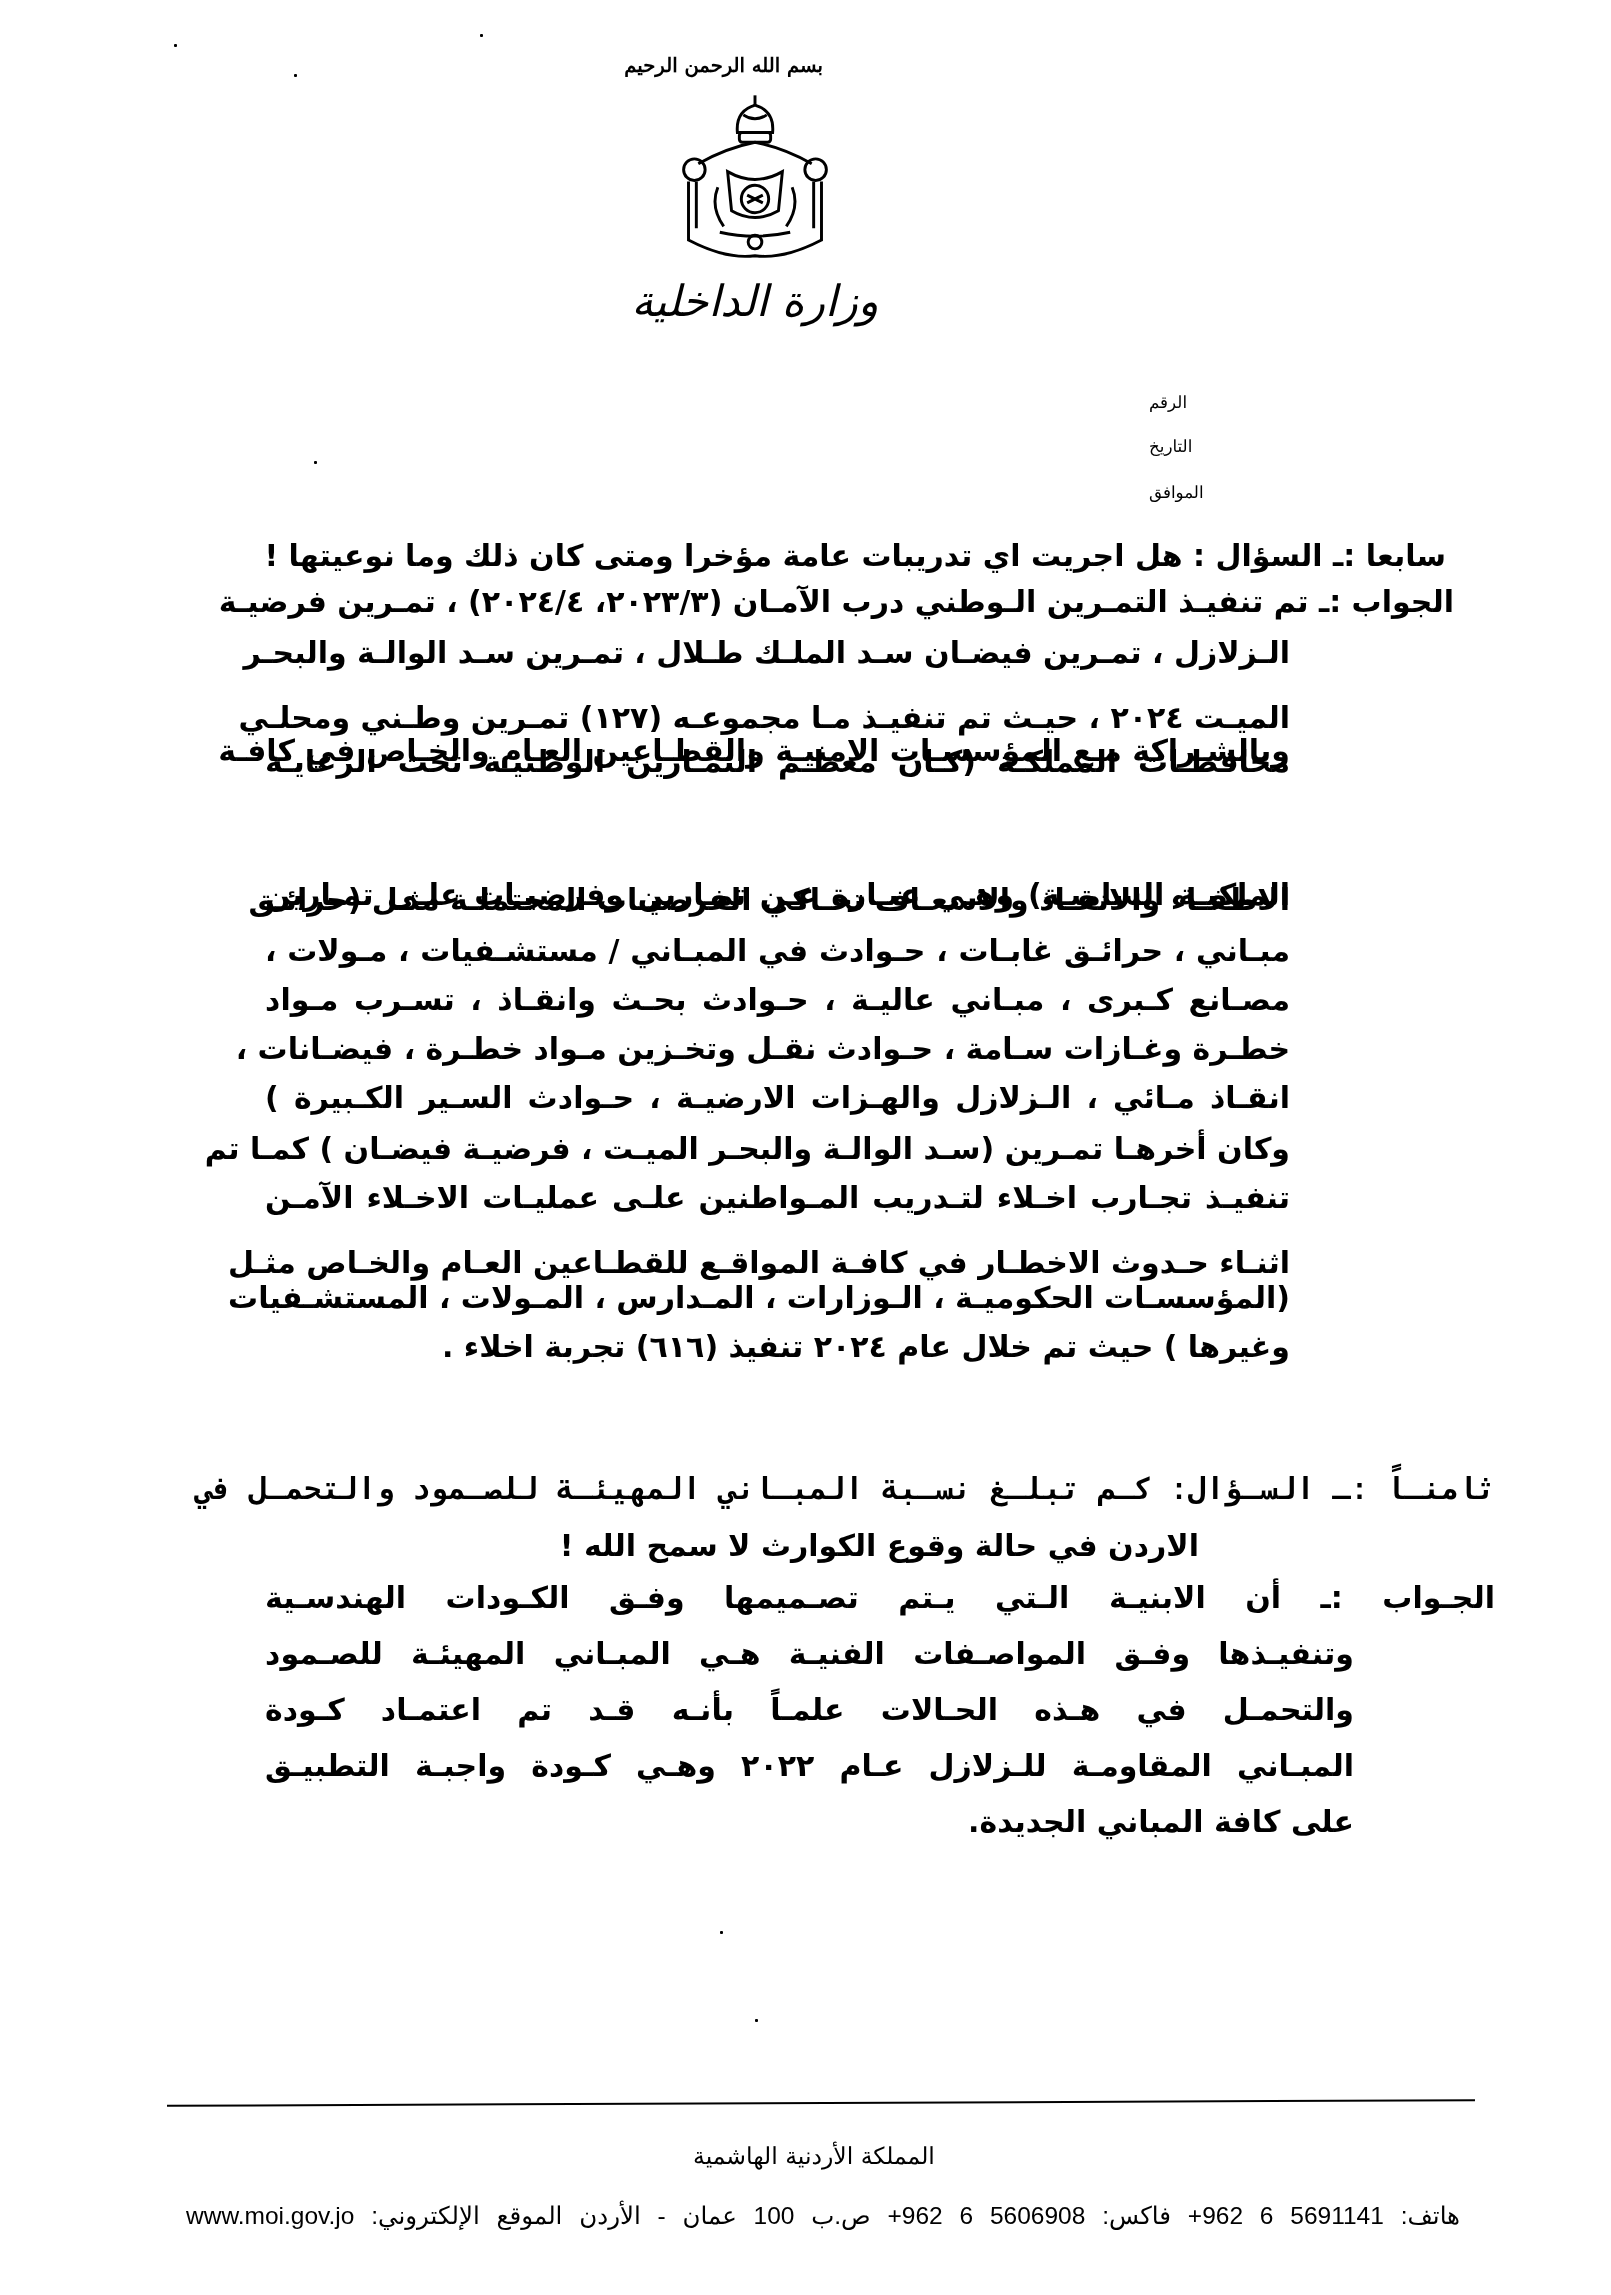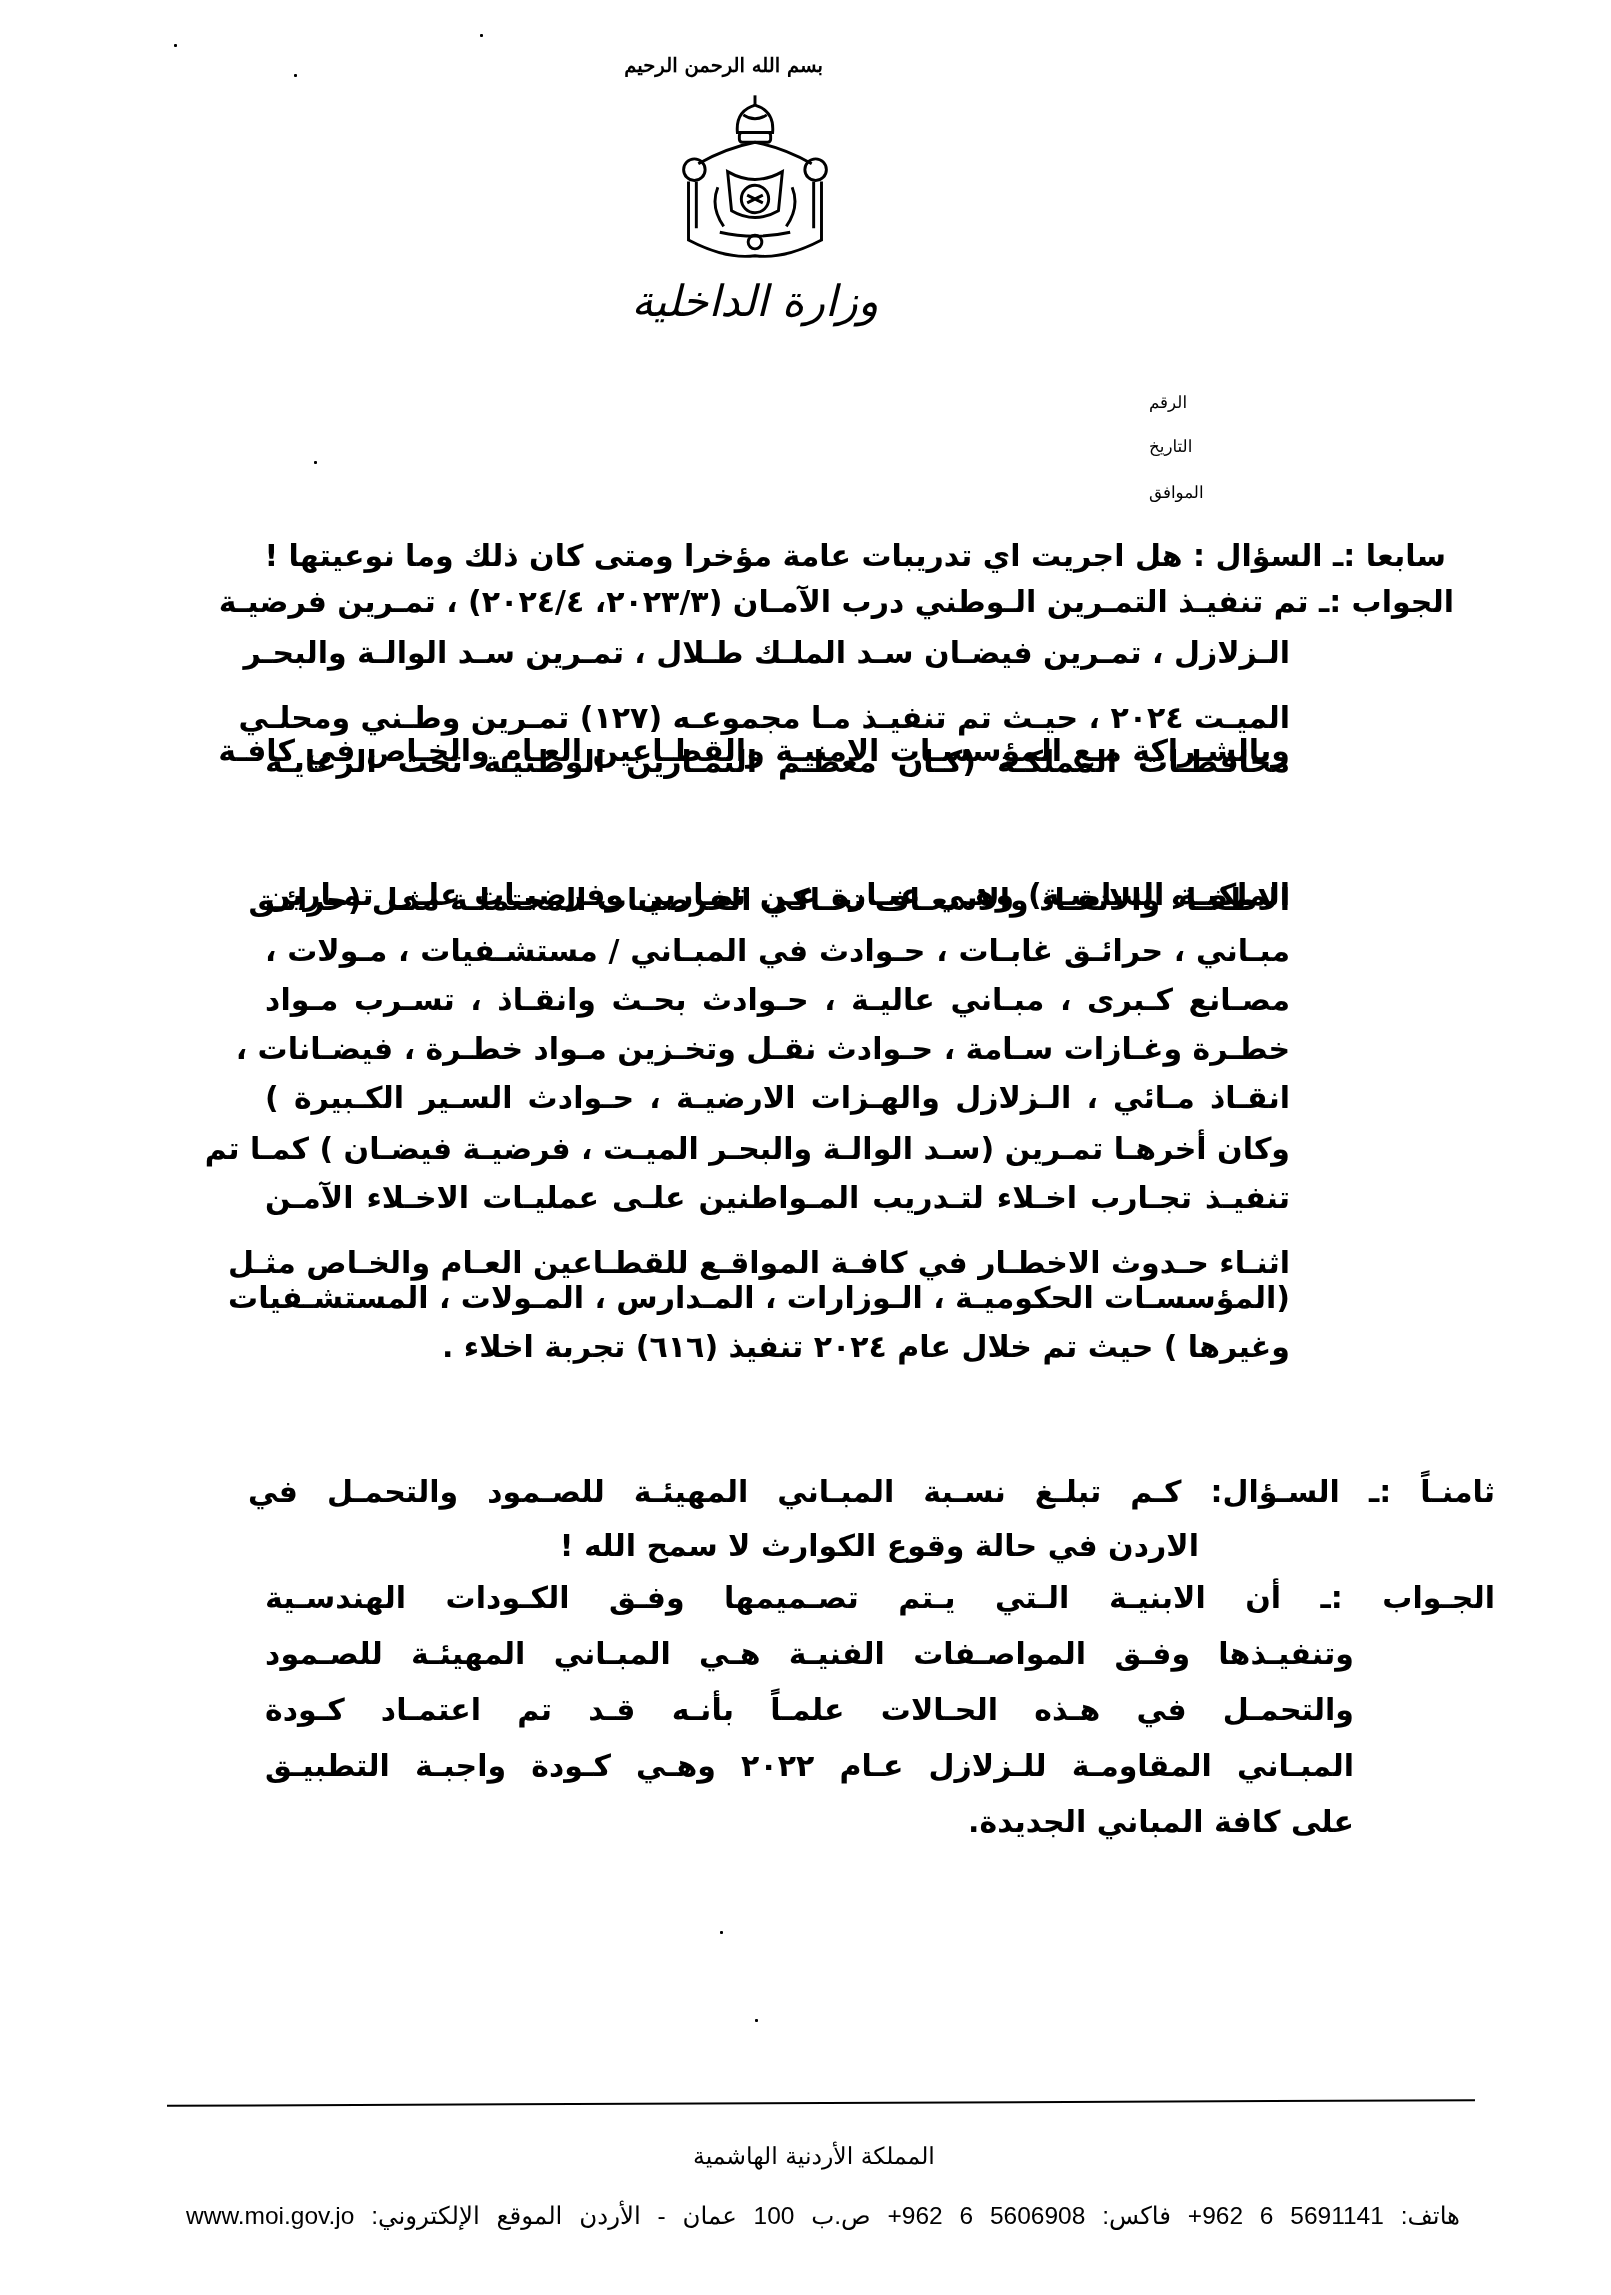--- a/index.html
+++ b/index.html
@@ -65,21 +65,21 @@
     }
     .justify {
       text-align: justify;
       text-align-last: justify;
     }
     .q-line { right: 165px; left: 265px; }
     .a-first { right: 157px; left: 265px; }
     .body-line { right: 321px; left: 265px; }
     .right-only { text-align: right; }
 
-    .q8-line { right: 116px; left: 248px; }
+    .q8-line { right: 116px; left: 248px; font-family: Liberation Mono, monospace; }
     .q8-cont { right: 412px; left: 549px; }
     .a8-first { right: 116px; left: 265px; }
     .a8-body { right: 257px; left: 265px; }
 
     
     .footer-rule {
       left: 167px; top: 2102px; width: 1308px; height: 0;
       border-top: 2.9px solid #000;
       transform: rotate(-0.25deg);
     }

